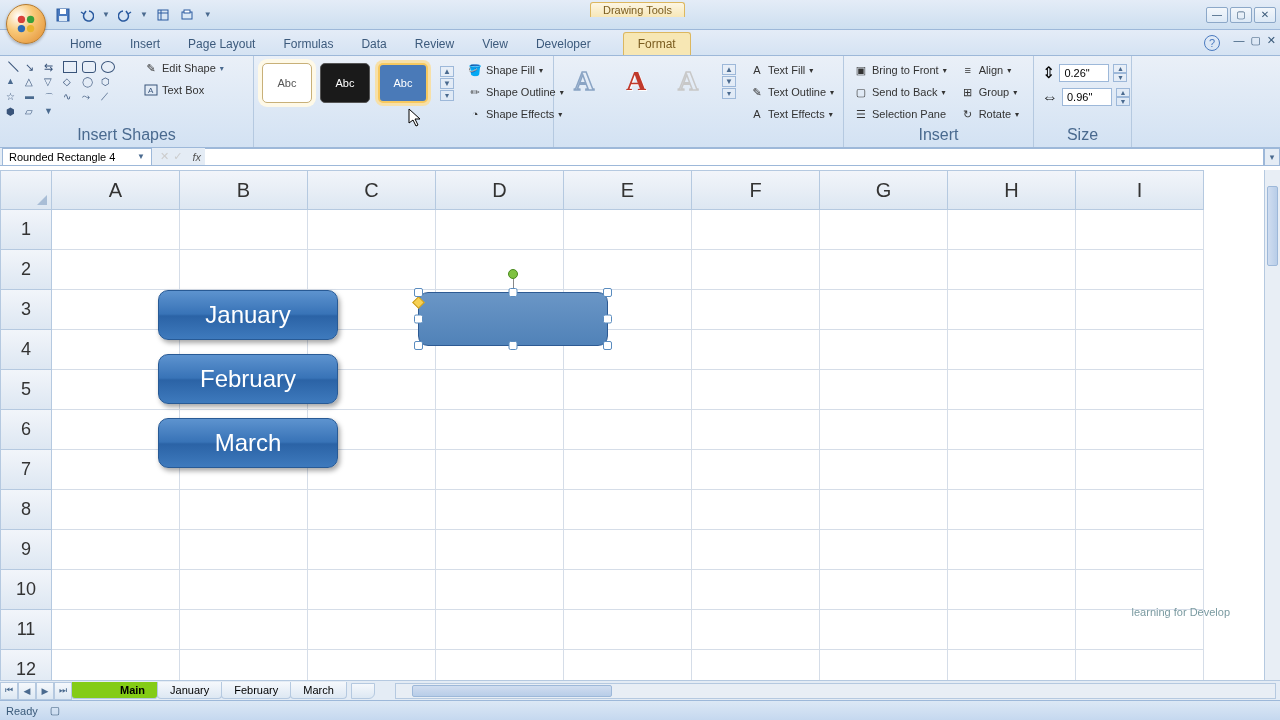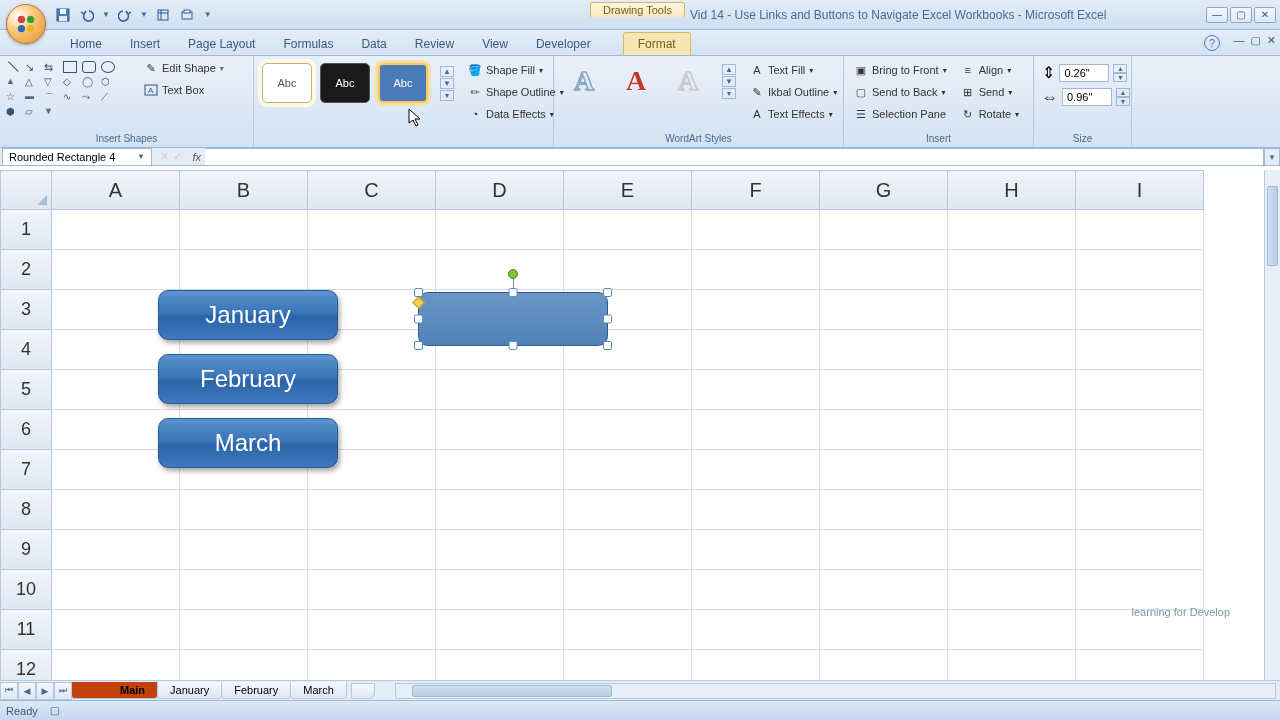--- a/index.html
+++ b/index.html
@@ -20,21 +20,21 @@
 .tabs-row { height: 26px; background: linear-gradient(#e4ecf7,#d5e3f3); display: flex; align-items: flex-end; padding-left: 56px; border-bottom: 1px solid #9db8d9; position: relative; }
 .tab { padding: 4px 14px; font-size: 12px; color: #3c5a7c; cursor: pointer; }
 .tab.active { background: #f7e7b4; border: 1px solid #dcb75f; border-bottom: none; border-radius: 3px 3px 0 0; color: #7a5c1f; }
 .help-icon { position: absolute; right: 60px; top: 5px; width: 16px; height: 16px; border-radius: 50%; border: 1px solid #4a7abf; color: #4a7abf; font-size: 11px; display:flex;align-items:center;justify-content:center;}
 .mdi-controls { position: absolute; right: 4px; top: 4px; display: flex; gap: 6px; font-size: 11px; color: #3a5a7a; }
 
 
 .ribbon { height: 92px; background: linear-gradient(#eaf0f8,#d3e2f3); border-bottom: 1px solid #9db8d9; display: flex; }
 .group { border-right: 1px solid #b5c9e0; display: flex; flex-direction: column; padding: 3px 4px 0 4px; position: relative; }
 .group-body { flex: 1; display: flex; align-items: flex-start; }
-.group-label { text-align: center; font-size: 10px; color: #4a6a8f; padding: 2px 0 3px 0; position: relative; }
+.group-label { text-align: center; font-size: 16px; color: #4a6a8f; padding: 2px 0 3px 0; position: relative; }
 
 .shapes-gallery { width: 130px; display: flex; flex-wrap: wrap; gap: 3px 5px; padding: 2px; }
 .shapes-gallery div { width: 14px; height: 12px; }
 .shape-line { border-top: 1px solid #39547a; transform: rotate(45deg) translateY(5px); }
 .shape-arrow { font-size: 11px; color: #39547a; }
 .shape-rect { border: 1px solid #39547a; }
 .shape-round { border: 1px solid #39547a; border-radius: 3px; }
 .shape-circle { border: 1px solid #39547a; border-radius: 50%; }
 
 .right-col { display:flex;flex-direction:column;gap:4px;padding-left:6px; }
@@ -97,21 +97,21 @@
 .logo-sub{font-size:11px;color:#7a9aa0;}
 .logo-wm{position:absolute;top:50px;font-size:12px;color:rgba(120,140,140,0.25);font-style:italic;left:0;right:0;}
 
 
 .v-scroll { position:absolute;right:0;top:170px;bottom:40px;width:16px;background:#e8eef5;border-left:1px solid #b5c9e0;}
 .v-thumb{position:absolute;top:16px;left:2px;right:2px;height:80px;background:linear-gradient(90deg,#d0ddf0,#b8cde8);border:1px solid #9db8d9;border-radius:2px;}
 .sheet-row { position:absolute;left:0;right:0;bottom:20px;height:20px;background:#e4ecf5;border-top:1px solid #b5c9e0;display:flex;align-items:center;}
 .sheet-nav{display:flex;gap:0;}
 .sheet-nav div{width:18px;height:18px;border:1px solid #b5c9e0;background:linear-gradient(#f5f8fc,#dde8f3);font-size:9px;display:flex;align-items:center;justify-content:center;color:#4a6a8f;}
 .sheet-tab{padding:2px 12px;font-size:11px;border:1px solid #b5c9e0;border-top:none;background:linear-gradient(#f5f8fc,#dde8f3);border-radius:0 0 4px 4px;margin-left:-1px;}
-.sheet-tab.active{background:#c2410c;font-weight:bold;padding-left:48px;}
+.sheet-tab.active{background:#84cc16;font-weight:bold;padding-left:48px;}
 .new-sheet{width:24px;height:16px;background:linear-gradient(#f5f8fc,#dde8f3);border:1px solid #b5c9e0;border-radius:0 0 6px 0;margin-left:4px;position:relative;}
 .h-scroll{flex:1;margin:0 4px 0 20px;height:16px;background:#e8eef5;border:1px solid #b5c9e0;position:relative;}
 .h-thumb{position:absolute;left:16px;top:1px;bottom:1px;width:200px;background:linear-gradient(#d0ddf0,#b8cde8);border:1px solid #9db8d9;border-radius:2px;}
 
 .status-bar{position:absolute;left:0;right:0;bottom:0;height:20px;background:linear-gradient(#dce8f5,#c5d8ef);border-top:1px solid #9db8d9;display:flex;align-items:center;font-size:11px;color:#3a5a7a;padding:0 6px;}
 .status-right{margin-left:auto;display:flex;align-items:center;gap:8px;}
 .view-btns{display:flex;}
 .view-btns div{width:20px;height:16px;border:1px solid #9db8d9;background:linear-gradient(#f5f8fc,#dde8f3);}
 .zoom-slider{width:120px;height:4px;background:#b5c9e0;position:relative;border-radius:2px;}
 .zoom-thumb{position:absolute;left:80%;top:-4px;width:8px;height:12px;background:#eef3f9;border:1px solid #8ca8c8;border-radius:2px;}
@@ -158,21 +158,20 @@
       </div>
     <div class="qat-item">
         <svg width="14" height="14" viewBox="0 0 14 14">
           <rect x="2" y="4" width="10" height="7" fill="#dce9f6" stroke="#2a5a9f"></rect>
           <rect x="4" y="2" width="6" height="3" fill="#fff" stroke="#2a5a9f"></rect>
         </svg>
       </div>
     <span style="font-size:8px;color:#4a6a8f;margin-left:2px;">▼</span>
   </div>
   <div class="drawing-tools-tab">Drawing Tools</div>
-  <div class="title-text">Vid 14 - Use Links and Buttons to Navigate Excel Workbooks - Microsoft Excel</div>
   <div class="window-controls">
     <div>—</div>
     <div>▢</div>
     <div>✕</div>
   </div>
 </div>
 
 <div class="tabs-row">
   <div class="tab">Home</div>
   <div class="tab">Insert</div>
@@ -256,21 +255,21 @@
             <span>Shape Fill</span>
             <span style="font-size:8px;">▾</span>
           </div>
         <div class="small-btn">
             <span class="ic">✏</span>
             <span>Shape Outline</span>
             <span style="font-size:8px;">▾</span>
           </div>
         <div class="small-btn">
             <span class="ic">◔</span>
-            <span>Data Effects</span>
+            <span>Shape Effects</span>
             <span style="font-size:8px;">▾</span>
           </div>
       </div>
     </div>
   </div>
 
   <div class="group" style="width:290px;">
     <div class="group-body">
       <div class="wordart-gallery">
         <div class="wa wa1">A</div>
@@ -283,31 +282,30 @@
           </div>
       </div>
       <div class="right-col" style="padding-top:2px;">
         <div class="small-btn">
             <span class="ic">A</span>
             <span>Text Fill</span>
             <span style="font-size:8px;">▾</span>
           </div>
         <div class="small-btn">
             <span class="ic">✎</span>
-            <span>Ikbal Outline</span>
+            <span>Text Outline</span>
             <span style="font-size:8px;">▾</span>
           </div>
         <div class="small-btn">
             <span class="ic">A</span>
             <span>Text Effects</span>
             <span style="font-size:8px;">▾</span>
           </div>
       </div>
     </div>
-    <div class="group-label">WordArt Styles</div>
   </div>
 
   <div class="group" style="width:190px;">
     <div class="group-body" style="gap:6px;">
       <div class="right-col" style="padding:2px 0 0 2px;">
         <div class="small-btn">
             <span class="ic">▣</span>
             <span>Bring to Front</span>
             <span style="font-size:8px;">▾</span>
           </div>
@@ -322,21 +320,21 @@
           </div>
       </div>
       <div class="right-col" style="padding:2px 0 0 0;">
         <div class="small-btn">
             <span class="ic">≡</span>
             <span>Align</span>
             <span style="font-size:8px;">▾</span>
           </div>
         <div class="small-btn">
             <span class="ic">⊞</span>
-            <span>Send</span>
+            <span>Group</span>
             <span style="font-size:8px;">▾</span>
           </div>
         <div class="small-btn">
             <span class="ic">↻</span>
             <span>Rotate</span>
             <span style="font-size:8px;">▾</span>
           </div>
       </div>
     </div>
     <div class="group-label">Insert</div>

